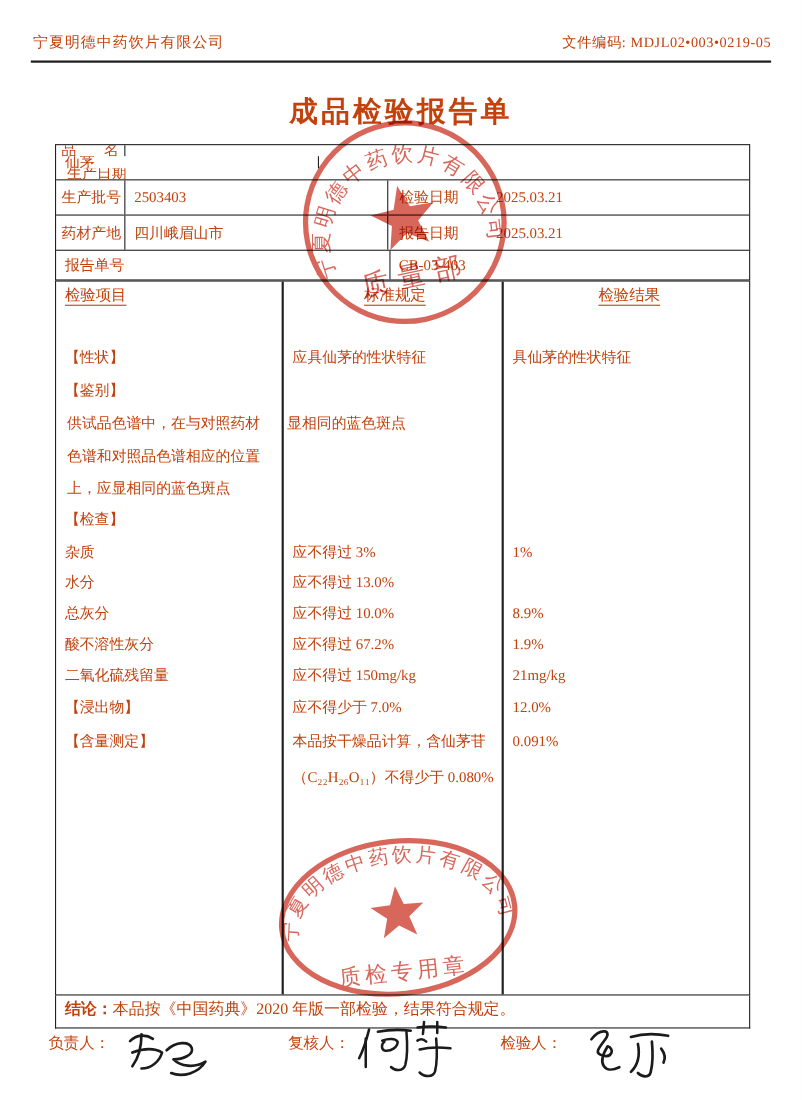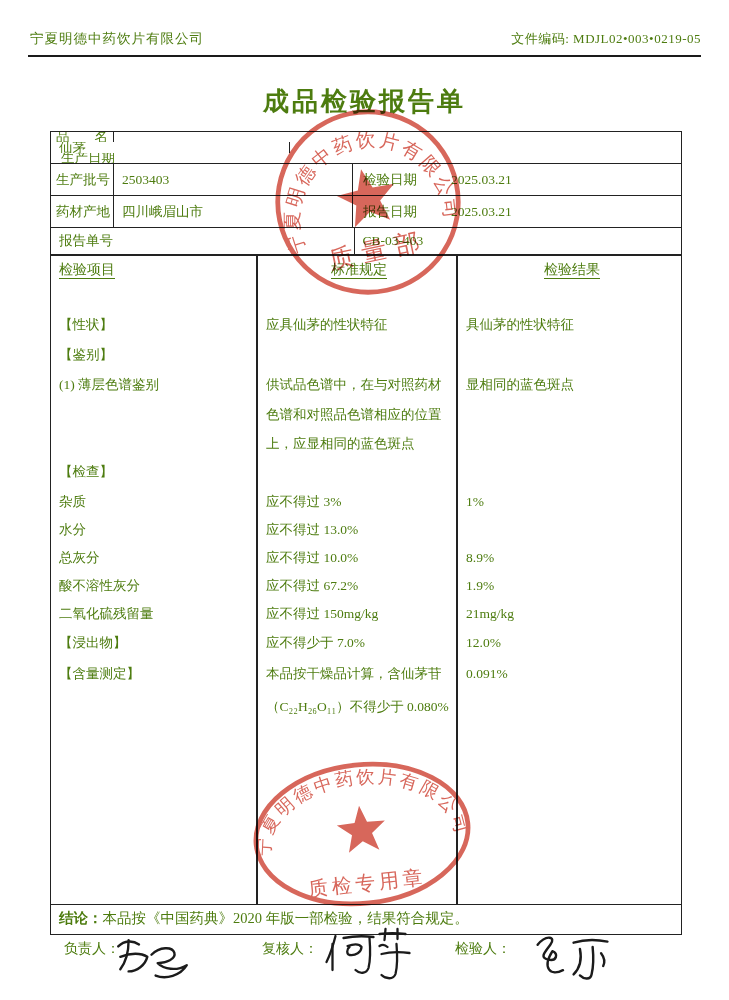--- a/index.html
+++ b/index.html
@@ -1,20 +1,20 @@
 <!DOCTYPE html>
 <html><head>
 <meta charset="utf-8">
 <style>
   html,body { margin:0; padding:0; background:#e8e8e8; }
   .page {
     position:relative; width:729px; height:1000px; margin:0 auto;
     background:#ffffff; overflow:hidden;
     font-family:"Liberation Serif","DejaVu Serif",serif;
-    color:#4d7c0f;
+    color:#c2410c;
   }
   
   .doc-header-left { position:absolute; left:30px; top:30px; font-size:13.5px; letter-spacing:1px; }
   .doc-header-right { position:absolute; right:28px; top:30px; font-size:13px; letter-spacing:.5px; }
   .header-rule { position:absolute; left:28px; right:28px; top:55px; height:2px; background:#1a1a1a; }
   .doc-title { position:absolute; left:0; right:0; top:84px; margin:0; text-align:center;
     font-size:26px; font-weight:bold; letter-spacing:3px; }
 
   
   .info-table { position:absolute; left:50px; top:131px; width:632px; border:1.6px solid #222; box-sizing:border-box; }
@@ -50,21 +50,21 @@
   .r86 { height:86px; } .r86 .tc { line-height:29.5px; white-space:normal; }
   .r68 { height:68px; } .r68 .tc { line-height:33px; white-space:normal; }
   .rfill { height:178px; }
 
   
   .conclusion { position:absolute; left:50px; top:905px; width:632px; height:30px;
     border:1.6px solid #222; border-top:none; box-sizing:border-box;
     font-size:14.5px; line-height:27px; padding-left:8px; white-space:nowrap; }
   .conclusion .lbl { font-weight:bold; }
   .signer-label { position:absolute; top:940px; font-size:14px; }
-  .sl1 { left:64px; } .sl2 { left:262px; } .sl3 { left:455px; }
+  .sl1 { left:44px; } .sl2 { left:262px; } .sl3 { left:455px; }
 
   .stamp, .sig { position:absolute; pointer-events:none; }
   .stamp { mix-blend-mode:multiply; opacity:.82; }
   .sig path { stroke:#1b1b1b; stroke-width:2.3; fill:none; stroke-linecap:round; stroke-linejoin:round; }
 </style>
 </head>
 <body>
 
 <div class="page">
 
@@ -118,21 +118,20 @@
       <div class="tc tc1">【性状】</div>
       <div class="tc tc2">应具仙茅的性状特征</div>
       <div class="tc tc3">具仙茅的性状特征</div>
     </div>
     <div class="trow r30">
       <div class="tc tc1">【鉴别】</div>
       <div class="tc tc2"></div>
       <div class="tc tc3"></div>
     </div>
     <div class="trow r86">
-      <div class="tc tc1">(1) 薄层色谱鉴别</div>
       <div class="tc tc2">供试品色谱中，在与对照药材色谱和对照品色谱相应的位置上，应显相同的蓝色斑点</div>
       <div class="tc tc3">显相同的蓝色斑点</div>
     </div>
     <div class="trow r32">
       <div class="tc tc1">【检查】</div>
       <div class="tc tc2"></div>
       <div class="tc tc3"></div>
     </div>
     <div class="trow r28">
       <div class="tc tc1">杂质</div>

